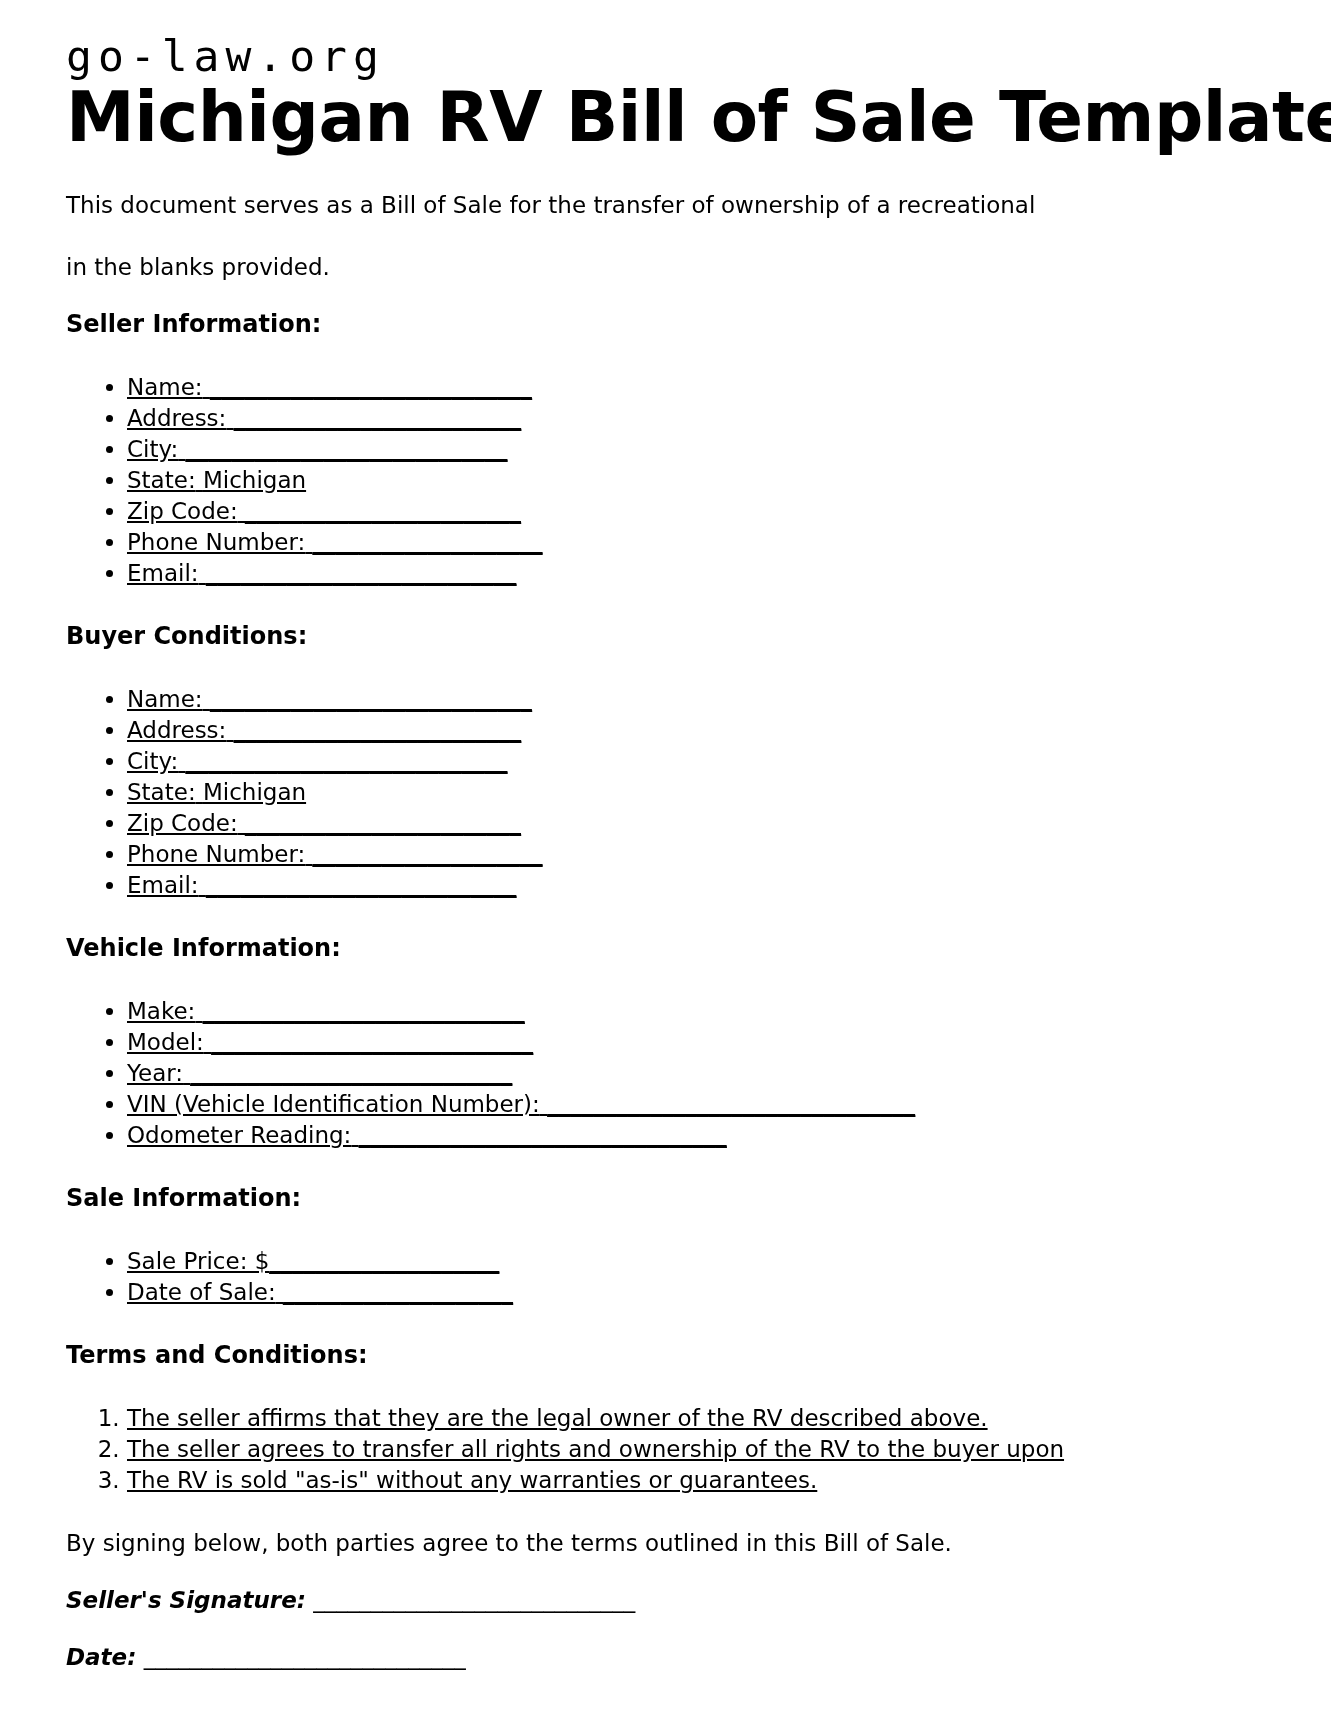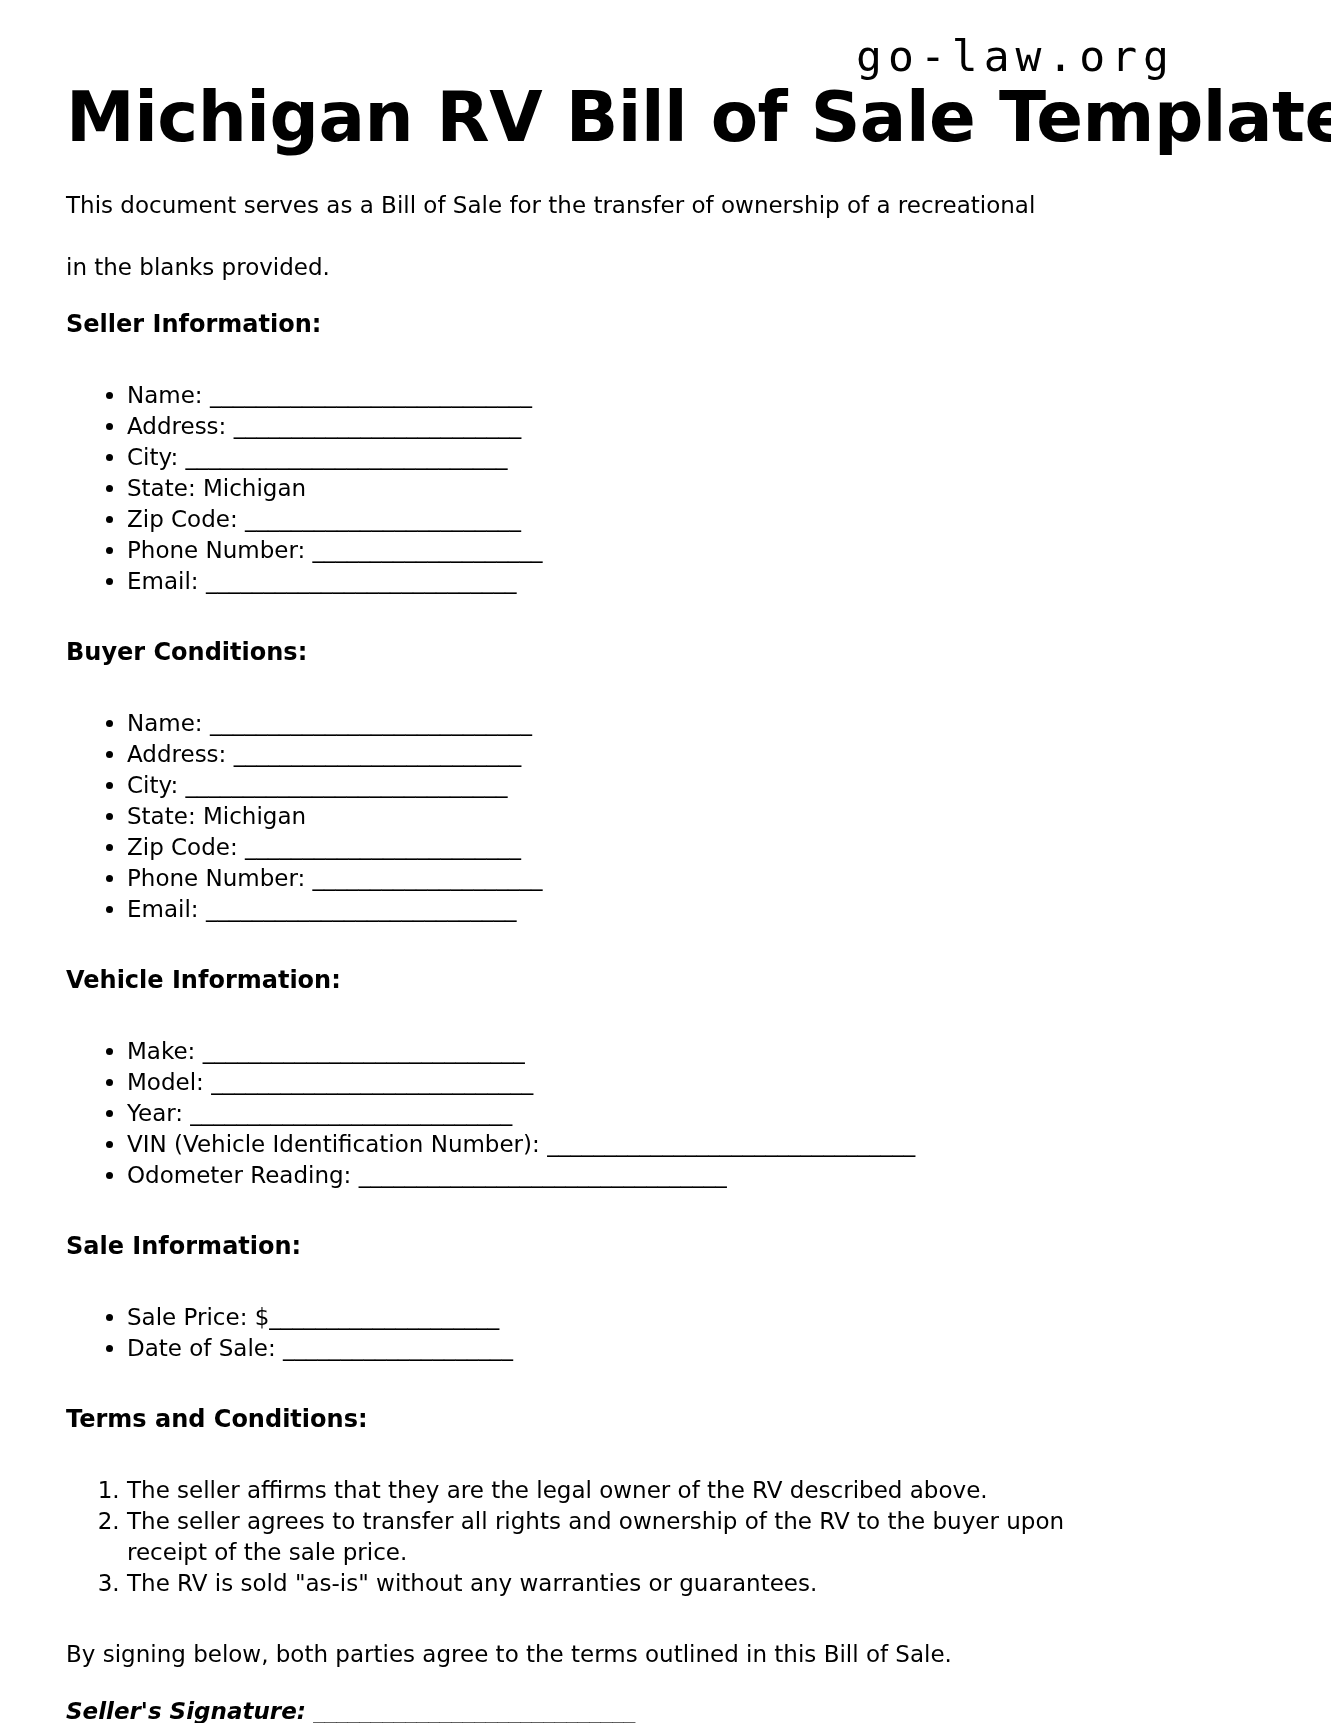--- a/index.html
+++ b/index.html
@@ -12,43 +12,43 @@
     font-size: 23px;
     line-height: 31px;
     color: #000000;
     overflow: hidden;
   }
   .logo {
     font-family: "DejaVu Sans Mono", monospace;
     font-size: 43px;
     line-height: 52px;
     letter-spacing: 6px;
-    text-align: right;
     white-space: nowrap;
   }
   h1.doc-title {
     font-size: 69px;
     line-height: 58px;
     font-weight: bold;
     margin: 6px 0 44px 0;
     white-space: nowrap;
     letter-spacing: -0.5px;
   }
   p.block { margin: 26px 0; }
   .line { white-space: nowrap; }
   h2.section-heading {
     font-size: 24px;
     line-height: 31px;
     font-weight: bold;
     margin: 26px 0;
     white-space: nowrap;
   }
   ul.fields, ol.terms {
-    margin: 40px 0;
+    margin: 32px 0;
     padding-left: 61px;
+    text-decoration: underline;
   }
   li { line-height: 31px; }
   li .line { display: block; }
   .blank { white-space: nowrap; }
   .sig-row { margin: 26px 0; font-style: italic; }
   .sig-label { font-weight: bold; }
 </style>
 </head>
 <body>
 
@@ -99,21 +99,20 @@
   <li><span>Date of Sale:</span> <span class="blank">____________________</span></li>
 </ul>
 
 <h2 class="section-heading">Terms and Conditions:</h2>
 <ol class="terms">
   <li>
       <span class="line">The seller affirms that they are the legal owner of the RV described above.</span>
     </li>
   <li>
       <span class="line">The seller agrees to transfer all rights and ownership of the RV to the buyer upon</span>
-      <span class="line">receipt of the sale price.</span>
     </li>
   <li>
       <span class="line">The RV is sold "as-is" without any warranties or guarantees.</span>
     </li>
 </ol>
 
 <p class="block line">By signing below, both parties agree to the terms outlined in this Bill of Sale.</p>
 
 <p class="sig-row"><span class="sig-label">Seller's Signature:</span> <span class="blank">____________________________</span></p>
 

